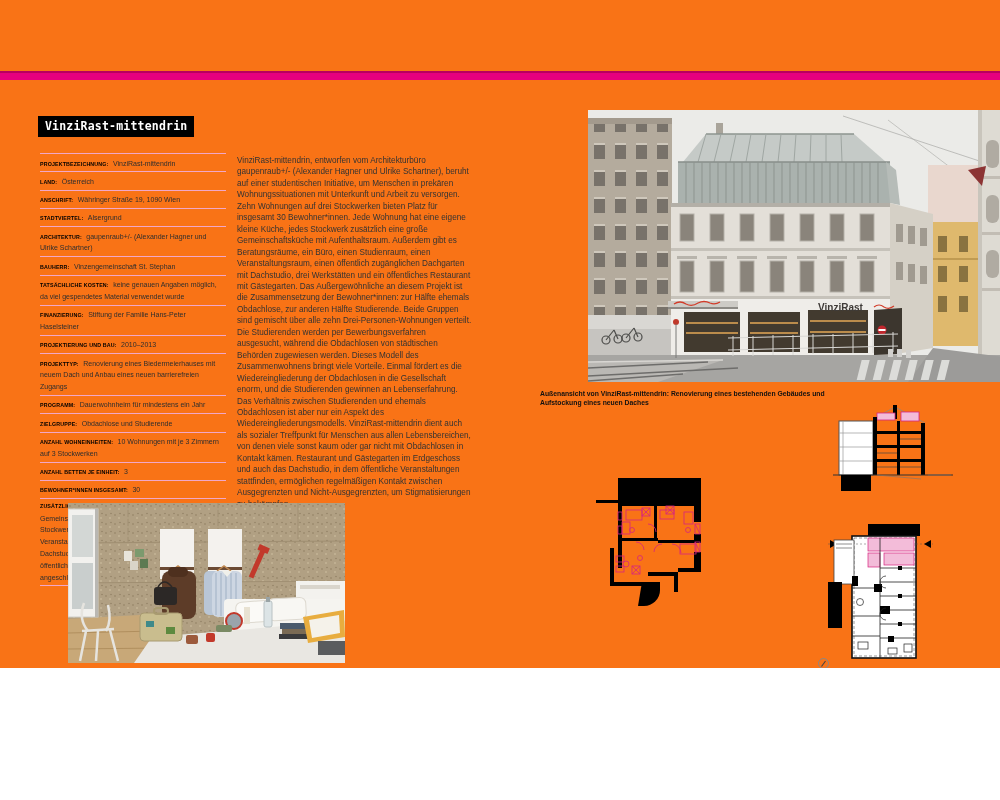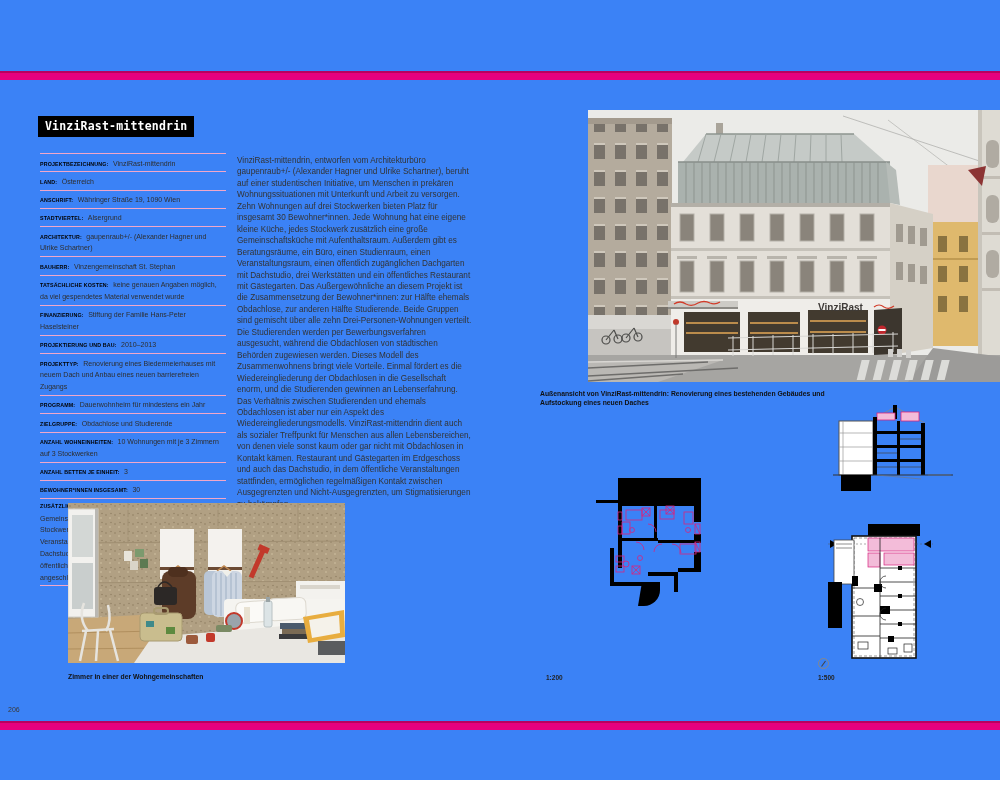--- a/index.html
+++ b/index.html
@@ -1,16 +1,16 @@
 <!DOCTYPE html>
 <html><head>
 <meta charset="utf-8">
 <style>
   html,body{margin:0;padding:0;background:#ffffff;}
-  .canvas{position:relative;width:1000px;height:780px;background:#3b82f6;overflow:hidden;
+  .canvas{position:relative;width:1000px;height:668px;background:#f97316;overflow:hidden;
           font-family:"Liberation Sans",sans-serif;color:#2b2b2b;}
   .bar{position:absolute;left:0;width:1000px;height:7px;background:#e6017e;border-top:2px solid #b8015f;}
   .bar.top{top:71px;}
   .bar.bottom{top:721px;}
   .page-number{position:absolute;left:8px;top:706px;font-size:7px;color:#3a3a3a;}
   .title-box{position:absolute;left:38px;top:116px;background:#000;color:#fff;
              font-family:"DejaVu Sans Mono",monospace;font-weight:bold;font-size:11.5px;
              padding:3px 7px 4px 7px;letter-spacing:0.2px;}
   .meta{position:absolute;left:40px;top:153px;width:186px;border-bottom:1px solid #f1a7c9;}
   .mrow{border-top:1px solid #f1a7c9;padding:2.5px 0 3px 0;line-height:8.8px;}

